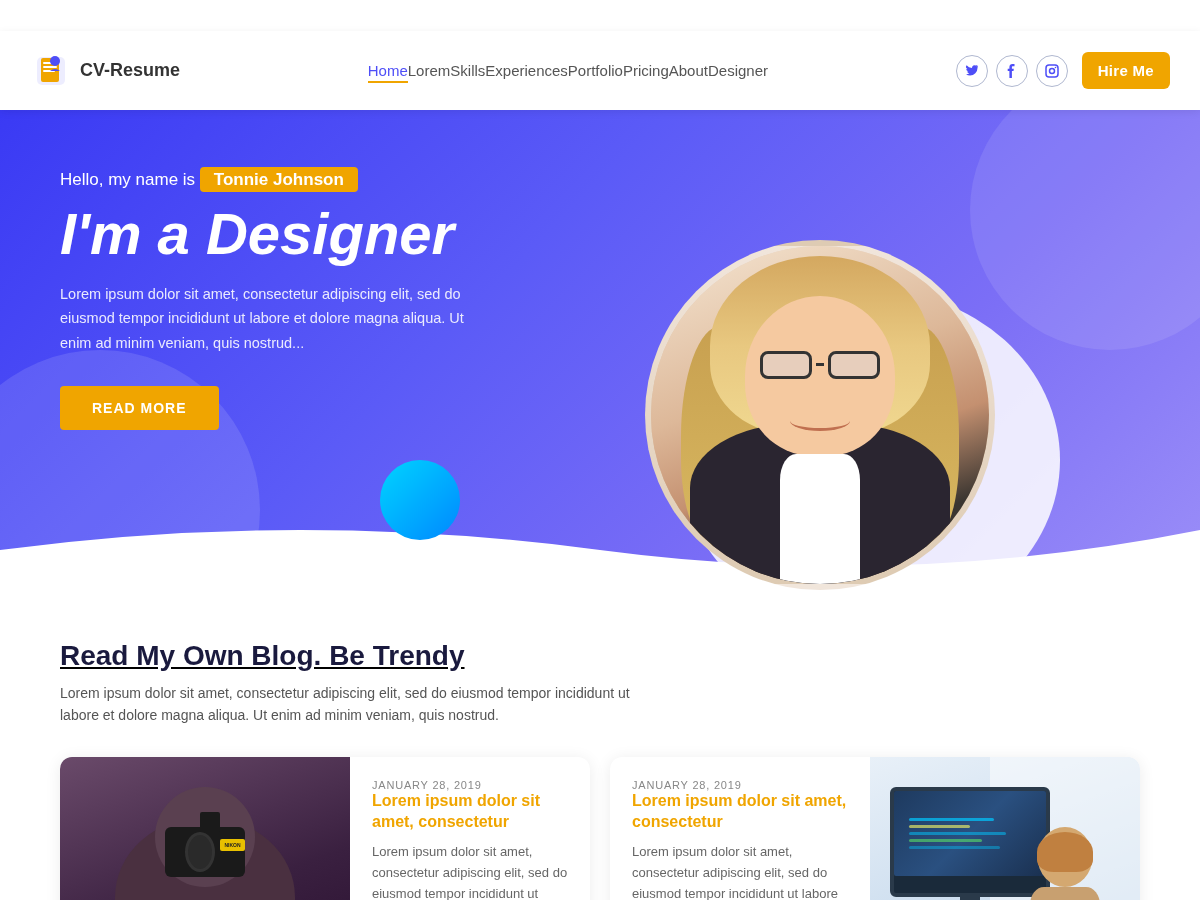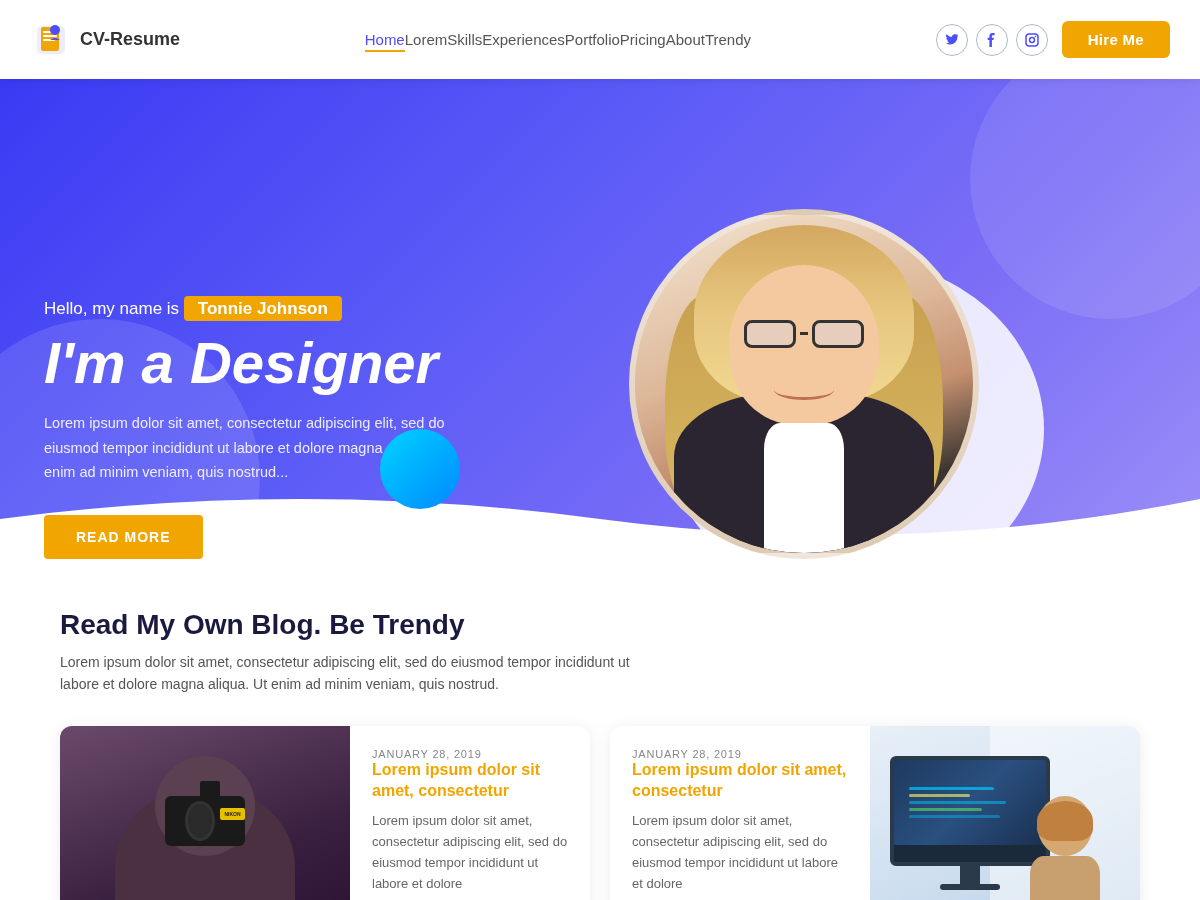--- a/index.html
+++ b/index.html
@@ -2,21 +2,21 @@
 <html><head>
   <meta charset="utf-8">
   <style>
     * { margin: 0; padding: 0; box-sizing: border-box; }
     body { font-family: 'Segoe UI', Arial, sans-serif; width: 1200px; overflow-x: hidden; background: #fff; }
 
     
     .navbar {
       display: flex; align-items: center; justify-content: space-between;
       padding: 0 30px; height: 79px; background: #fff;
-      box-shadow: 0 2px 8px rgba(0,0,0,0.08); position: relative; z-index: 10;
+      box-shadow: 0 2px 8px rgba(0,0,0,0.08); position: relative; z-index: 10; margin-top: 31px;
     }
     .logo { display: flex; align-items: center; gap: 8px; }
     .logo-icon {
       width: 42px; height: 42px; background: #fff;
       border-radius: 6px; display: flex; align-items: center; justify-content: center;
       font-size: 22px;
     }
     .logo-text { font-weight: 700; font-size: 18px; color: #333; }
     .nav-links { display: flex; align-items: center; list-style: none; }
     .nav-links li a {
@@ -25,30 +25,30 @@
     .nav-links li.active a {
       color: #4e4ef7; border-bottom: 2px solid #f0a500; padding-bottom: 2px;
     }
     .social-icons { display: flex; gap: 8px; align-items: center; }
     .social-icon {
       width: 32px; height: 32px; border: 1.5px solid #b0b8d0;
       border-radius: 50%; display: flex; align-items: center; justify-content: center;
       font-size: 13px; color: #4e4ef7; cursor: pointer;
     }
     .hire-btn {
-      background: #f0a500; color: #fff; border: none; padding: 10px 26px;
+      background: #f0a500; color: #fff; border: none; padding: 10px 16px;
       border-radius: 6px; font-size: 15px; font-weight: 700; cursor: pointer;
       letter-spacing: 0.3px;
     }
 
     
     .hero {
       background: linear-gradient(135deg, #3a3af4 0%, #5b5bf7 40%, #7b6ef6 70%, #9b8ef8 100%);
       position: relative; min-height: 480px; overflow: hidden;
-      display: flex; align-items: flex-end; padding: 60px 60px 0 44px;
+      display: flex; align-items: flex-start; padding: 60px 60px 0 60px;
     }
     .hero-bg-circle-left {
       position: absolute; bottom: -80px; left: -60px;
       width: 320px; height: 320px; background: rgba(255,255,255,0.12);
       border-radius: 50%;
     }
     .hero-bg-circle-right {
       position: absolute; top: -40px; right: -50px;
       width: 280px; height: 280px; background: rgba(255,255,255,0.10);
       border-radius: 50%;
@@ -96,21 +96,21 @@
     }
 
     
     .hero-wave {
       position: absolute; bottom: 0; left: 0; right: 0;
       height: 80px; z-index: 1;
     }
 
     
     .blog-section { padding: 50px 60px 0 60px; }
-    .blog-header { display: flex; justify-content: space-between; align-items: flex-start; margin-bottom: 10px; }
+    .blog-header { display: flex; justify-content: space-between; align-items: flex-start; margin-bottom: 10px; text-decoration: underline; }
     .blog-title { font-size: 28px; font-weight: 800; color: #1a1a3e; }
     .view-all-btn {
       background: #1a1a6e; color: #fff; border: none; padding: 18px 38px;
       font-size: 15px; font-weight: 700; cursor: pointer; border-radius: 4px;
       letter-spacing: 0.5px; text-transform: uppercase;
     }
     .blog-subtitle { color: #555; font-size: 14px; line-height: 1.6; max-width: 600px; margin-bottom: 30px; }
     .card-date { color: #888; font-size: 11px; letter-spacing: 0.8px; text-transform: uppercase; margin-bottom: 0; }
     .card-title { color: #f0a500; font-size: 16px; font-weight: 700; margin-bottom: 10px; line-height: 1.3; }
     .card-text { color: #666; font-size: 13px; line-height: 1.6; margin-bottom: 14px; }
@@ -159,21 +159,21 @@
     <li>
       <a href="#">Portfolio</a>
     </li>
     <li>
       <a href="#">Pricing</a>
     </li>
     <li>
       <a href="#">About</a>
     </li>
     <li>
-      <a href="#">Trendy</a>
+      <a href="#">Designer</a>
     </li>
   </ul>
 
   <div style="display:flex; align-items:center; gap:14px;">
     <div class="social-icons">
       <div class="social-icon">
         <svg width="14" height="14" viewBox="0 0 14 14">
             <path d="M13 2a5.3 5.3 0 01-1.5.4A2.6 2.6 0 0012.6 1a5.3 5.3 0 01-1.7.6A2.6 2.6 0 007 3.9a7.4 7.4 0 01-5.4-2.7A2.6 2.6 0 002.4 5a2.6 2.6 0 01-1.2-.3v.03a2.6 2.6 0 002.1 2.6A2.6 2.6 0 012 7.4a2.6 2.6 0 002.4 1.8A5.3 5.3 0 011 10.3a7.4 7.4 0 004 1.2A7.4 7.4 0 0012.5 4v-.3A5.3 5.3 0 0013 2z" fill="#4e4ef7"></path>
           </svg>
       </div>

